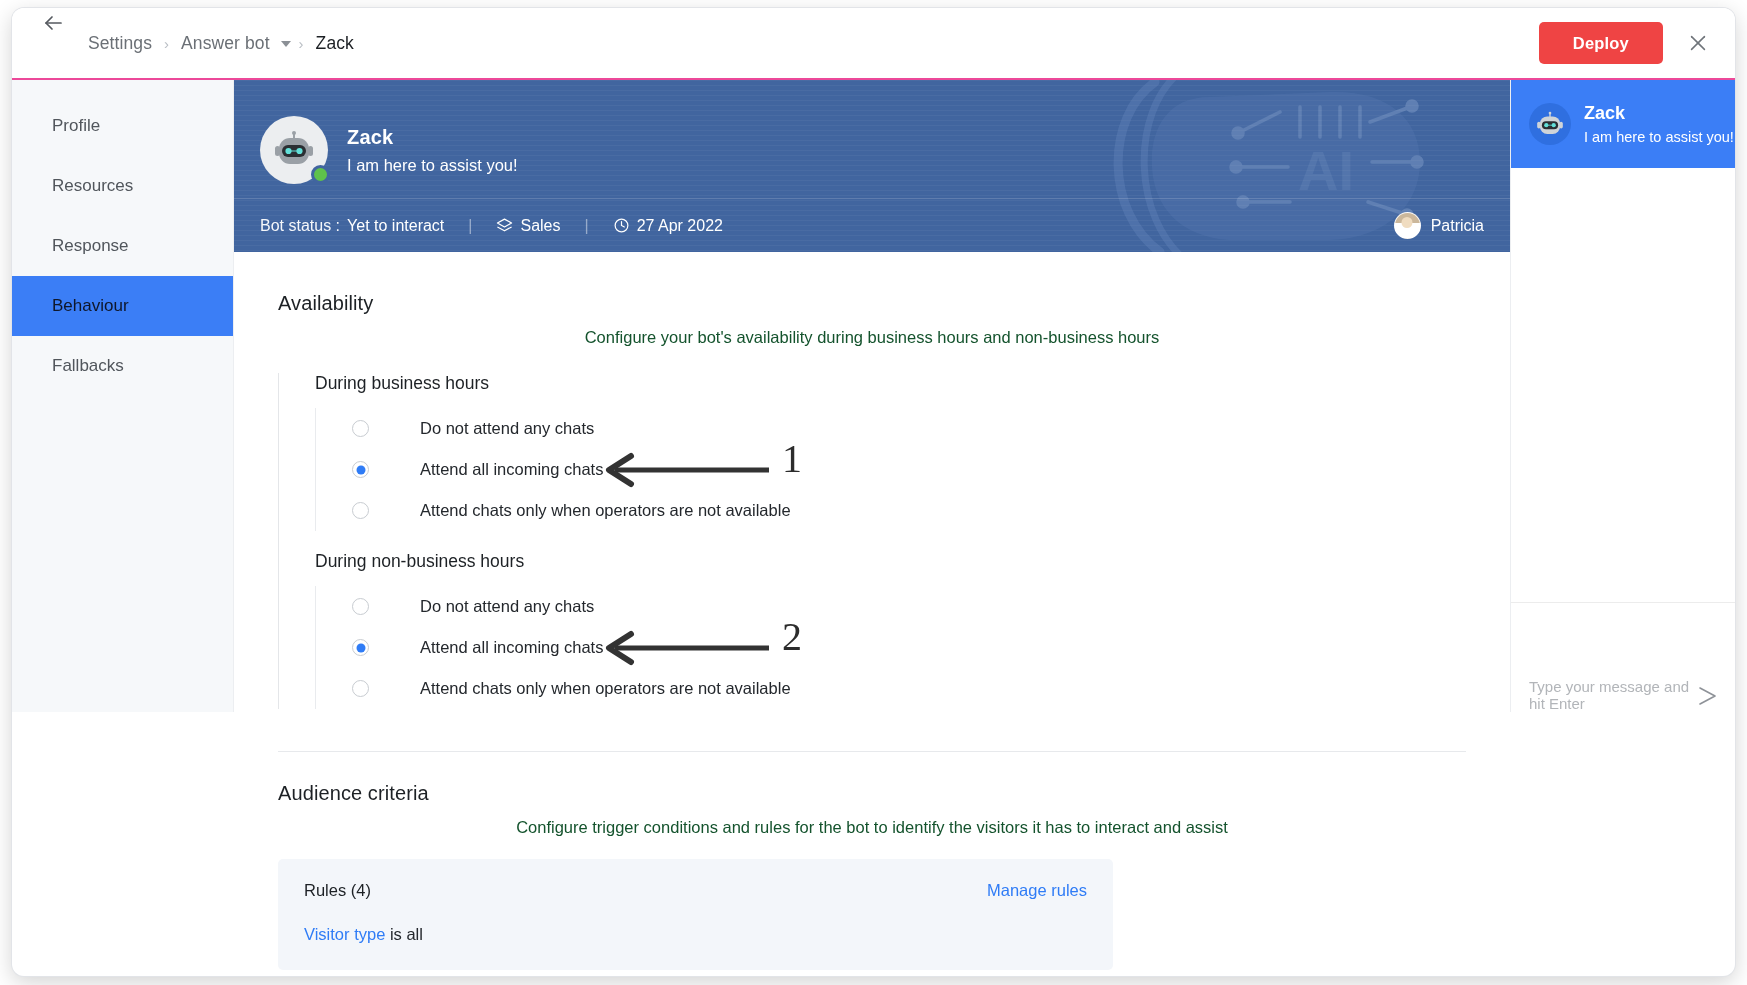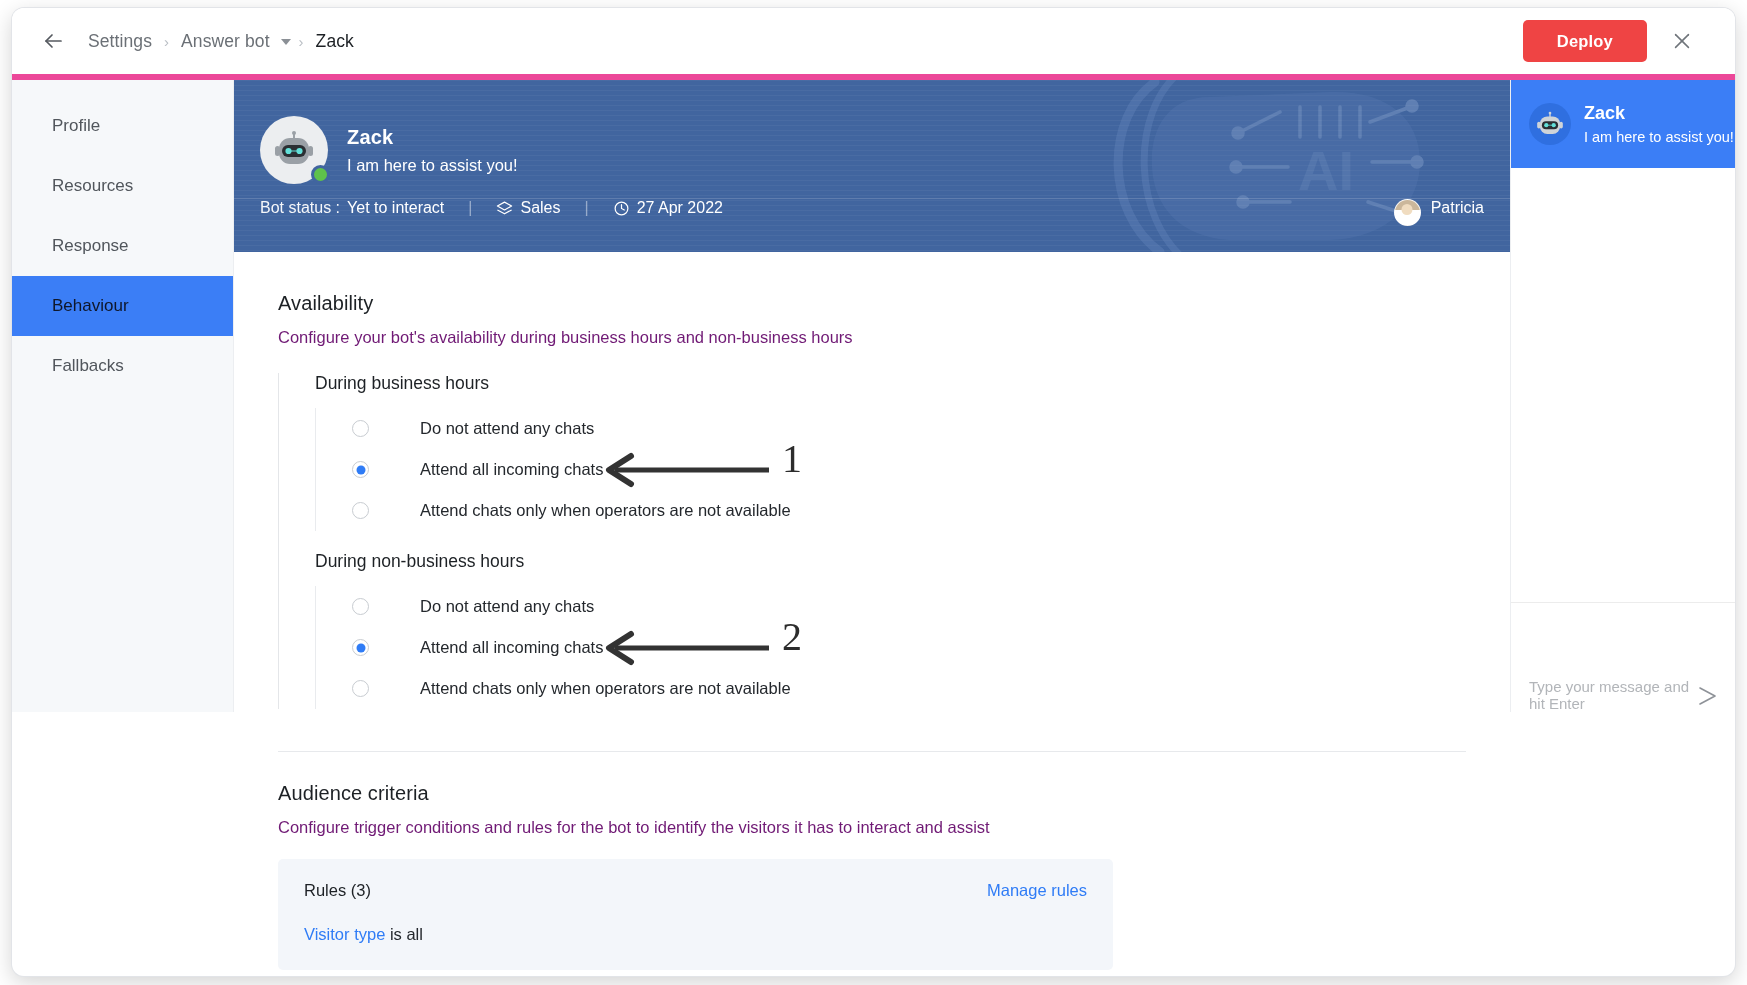--- a/index.html
+++ b/index.html
@@ -18,23 +18,22 @@
     box-shadow: 0 0 0 1px #e2e4e8, 0 6px 22px rgba(0,0,0,0.18);
     overflow: hidden;
   }
 
   
   .topbar {
     position: relative;
     height: 72px;
     background: #fff;
     display: flex;
-    align-items: center;
-    padding: 0 38px 0 26px;
-    border-bottom: 6px solid #ec4899;
+    padding: 0 22px 0 26px;
+    border-bottom: 2px solid #ec4899;
   }
   .back-arrow {
     width: 30px; height: 30px;
     display: flex; align-items: center; justify-content: center;
     color: #55595f; cursor: pointer; flex: none;
   }
   .crumbs { display: flex; align-items: center; margin-left: 16px; gap: 0px; }
   .crumb {
     font-size: 17.5px; color: #6b7076; cursor: pointer;
     padding: 0 4px; letter-spacing: .1px;
@@ -125,21 +124,21 @@
     background: #5fc14b; border: 3px solid #41659f;
   }
   .bot-meta { margin-left: 19px; color: #fff; }
   .bot-name { font-size: 20px; font-weight: bold; letter-spacing: .2px; }
   .bot-tagline { font-size: 16.5px; margin-top: 7px; font-weight: normal; }
 
   .banner-bottom {
     position: relative;
     height: 54px;
     border-top: 1px solid rgba(255,255,255,0.16);
-    display: flex; align-items: flex-start;
+    display: flex; align-items: center;
     padding: 0 26px 0 26px;
     color: #fff; font-size: 16px;
   }
   .bb-group { display: flex; align-items: center; gap: 7px; }
   .bb-label { opacity: .95; }
   .bb-div { color: rgba(255,255,255,.45); margin: 0 24px; }
   .bb-spacer { margin-left: auto; }
   .op-avatar {
     width: 27px; height: 27px; border-radius: 50%;
     background: linear-gradient(#cbb79b 0 40%, #ffffff 40% 100%);
@@ -154,21 +153,21 @@
     background: #f0dcc0;
   }
 
   
   .content {
     padding: 40px 44px 0 44px;
     height: 724px;
     overflow: hidden;
   }
   .sec-title { font-size: 20px; color: #1d2125; letter-spacing: .1px; }
-  .sec-sub { font-size: 16.5px; color: #701a75; margin-top: 13px; }
+  .sec-sub { font-size: 16.5px; color: #14532d; margin-top: 13px; text-align: center; }
 
   .outer-guide {
     margin-top: 26px;
     border-left: 1px solid #e4e6e9;
     padding-left: 36px;
   }
   .group-title { font-size: 17.5px; color: #1d2125; }
   .inner-guide {
     border-left: 1px solid #e9ebee;
     margin-top: 14px;
@@ -430,21 +429,21 @@
         </div>
 
         <div class="hr"></div>
 
         <div style="margin-top:30px;">
           <div class="sec-title">Audience criteria</div>
           <div class="sec-sub">Configure trigger conditions and rules for the bot to identify the visitors it has to interact and assist</div>
 
           <div class="rules-box">
             <div class="rules-head">
-              <span class="rules-count">Rules (3)</span>
+              <span class="rules-count">Rules (4)</span>
               <span class="manage-rules">Manage rules</span>
             </div>
             <div class="rule-line">
               <span class="rule-key">Visitor type</span><span> is all</span>
             </div>
           </div>
         </div>
 
       </div>
     </div>

